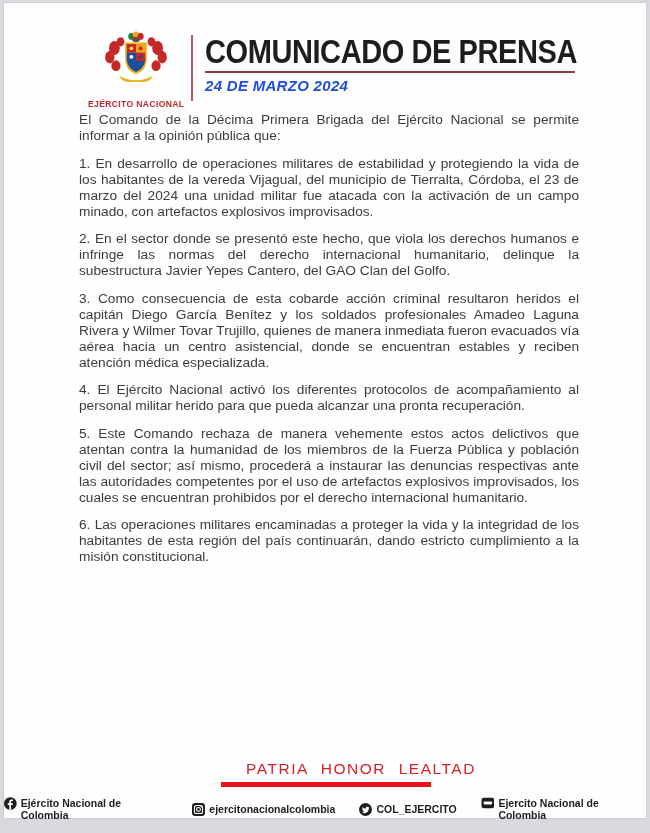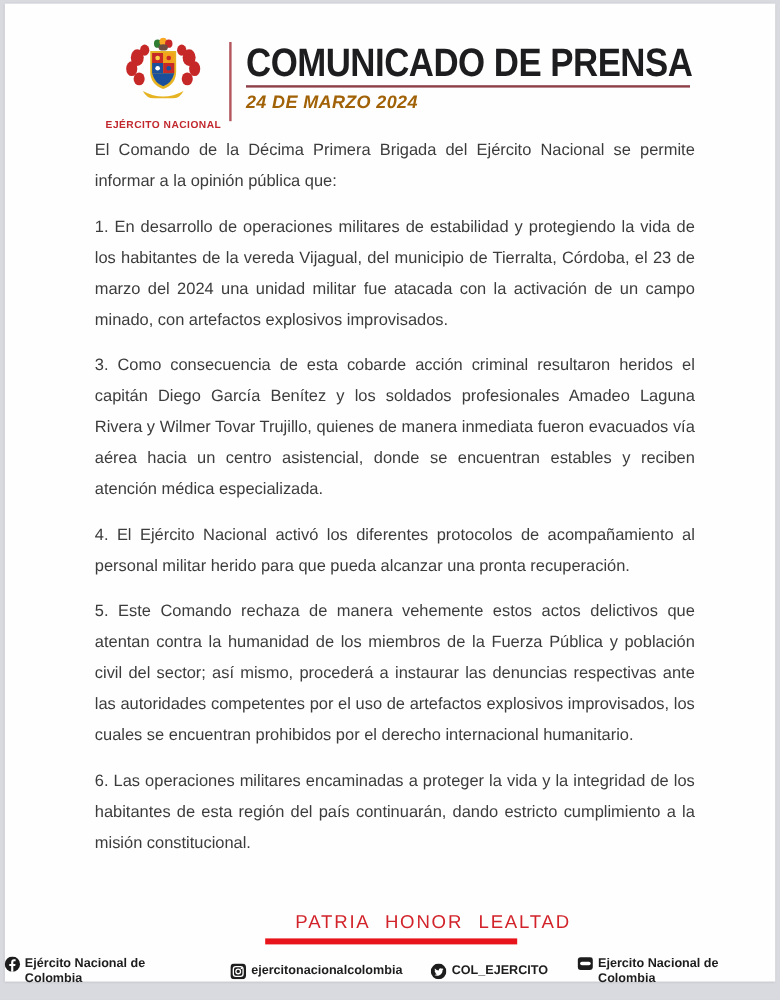--- a/index.html
+++ b/index.html
@@ -25,28 +25,28 @@
     position:absolute;left:187px;top:32px;width:2px;height:66px;background:#b2555c;
   }
   .title-wrap{position:absolute;left:201px;top:31px;width:400px;}
   .page-title{
     font-size:33px;font-weight:bold;color:#1d1d1f;letter-spacing:-.5px;
     transform:scaleX(.88);transform-origin:left top;white-space:nowrap;
     line-height:36px;
   }
   .title-underline{width:370px;height:2px;background:#8d4048;margin-top:1px;}
   .press-date{
-    margin-top:4px;font-size:15px;font-weight:bold;font-style:italic;color:#a16207;
+    margin-top:4px;font-size:15px;font-weight:bold;font-style:italic;color:#1d4ed8;
     letter-spacing:.3px;
   }
 
   
   .doc-body{
     position:absolute;left:75px;top:109px;width:500px;
-    font-size:13.7px;line-height:26px;color:#3c3c3c;
+    font-size:13.7px;line-height:16px;color:#3c3c3c;
   }
   .doc-body p{margin:0 0 11.5px 0;text-align:justify;}
 
   
   .motto{
     position:absolute;left:0;top:757px;width:100%;text-align:center;
     font-size:15.5px;color:#d2232a;letter-spacing:1.5px;word-spacing:7px;padding-left:36px;
   }
   .motto-bar{
     position:absolute;left:217px;top:779px;width:210px;height:5px;background:#e8141c;
@@ -109,20 +109,21 @@
       <div class="title-wrap">
         <div class="page-title">COMUNICADO DE PRENSA</div>
         <div class="title-underline"></div>
         <div class="press-date">24 DE MARZO 2024</div>
       </div>
     </div>
 
     <div class="doc-body">
       <p>El Comando de la Décima Primera Brigada del Ejército Nacional se permite informar a la opinión pública que:</p>
       <p>1. En desarrollo de operaciones militares de estabilidad y protegiendo la vida de los habitantes de la vereda Vijagual, del municipio de Tierralta, Córdoba, el 23 de marzo del 2024 una unidad militar fue atacada con la activación de un campo minado, con artefactos explosivos improvisados.</p>
+      <p>2. En el sector donde se presentó este hecho, que viola los derechos humanos e infringe las normas del derecho internacional humanitario, delinque la subestructura Javier Yepes Cantero, del GAO Clan del Golfo.</p>
       <p>3. Como consecuencia de esta cobarde acción criminal resultaron heridos el capitán Diego García Benítez y los soldados profesionales Amadeo Laguna Rivera y Wilmer Tovar Trujillo, quienes de manera inmediata fueron evacuados vía aérea hacia un centro asistencial, donde se encuentran estables y reciben atención médica especializada.</p>
       <p>4. El Ejército Nacional activó los diferentes protocolos de acompañamiento al personal militar herido para que pueda alcanzar una pronta recuperación.</p>
       <p>5. Este Comando rechaza de manera vehemente estos actos delictivos que atentan contra la humanidad de los miembros de la Fuerza Pública y población civil del sector; así mismo, procederá a instaurar las denuncias respectivas ante las autoridades competentes por el uso de artefactos explosivos improvisados, los cuales se encuentran prohibidos por el derecho internacional humanitario.</p>
       <p>6. Las operaciones militares encaminadas a proteger la vida y la integridad de los habitantes de esta región del país continuarán, dando estricto cumplimiento a la misión constitucional.</p>
     </div>
 
     <div class="motto">PATRIA HONOR LEALTAD</div>
     <div class="motto-bar"></div>
 
     <div class="social-bar">

